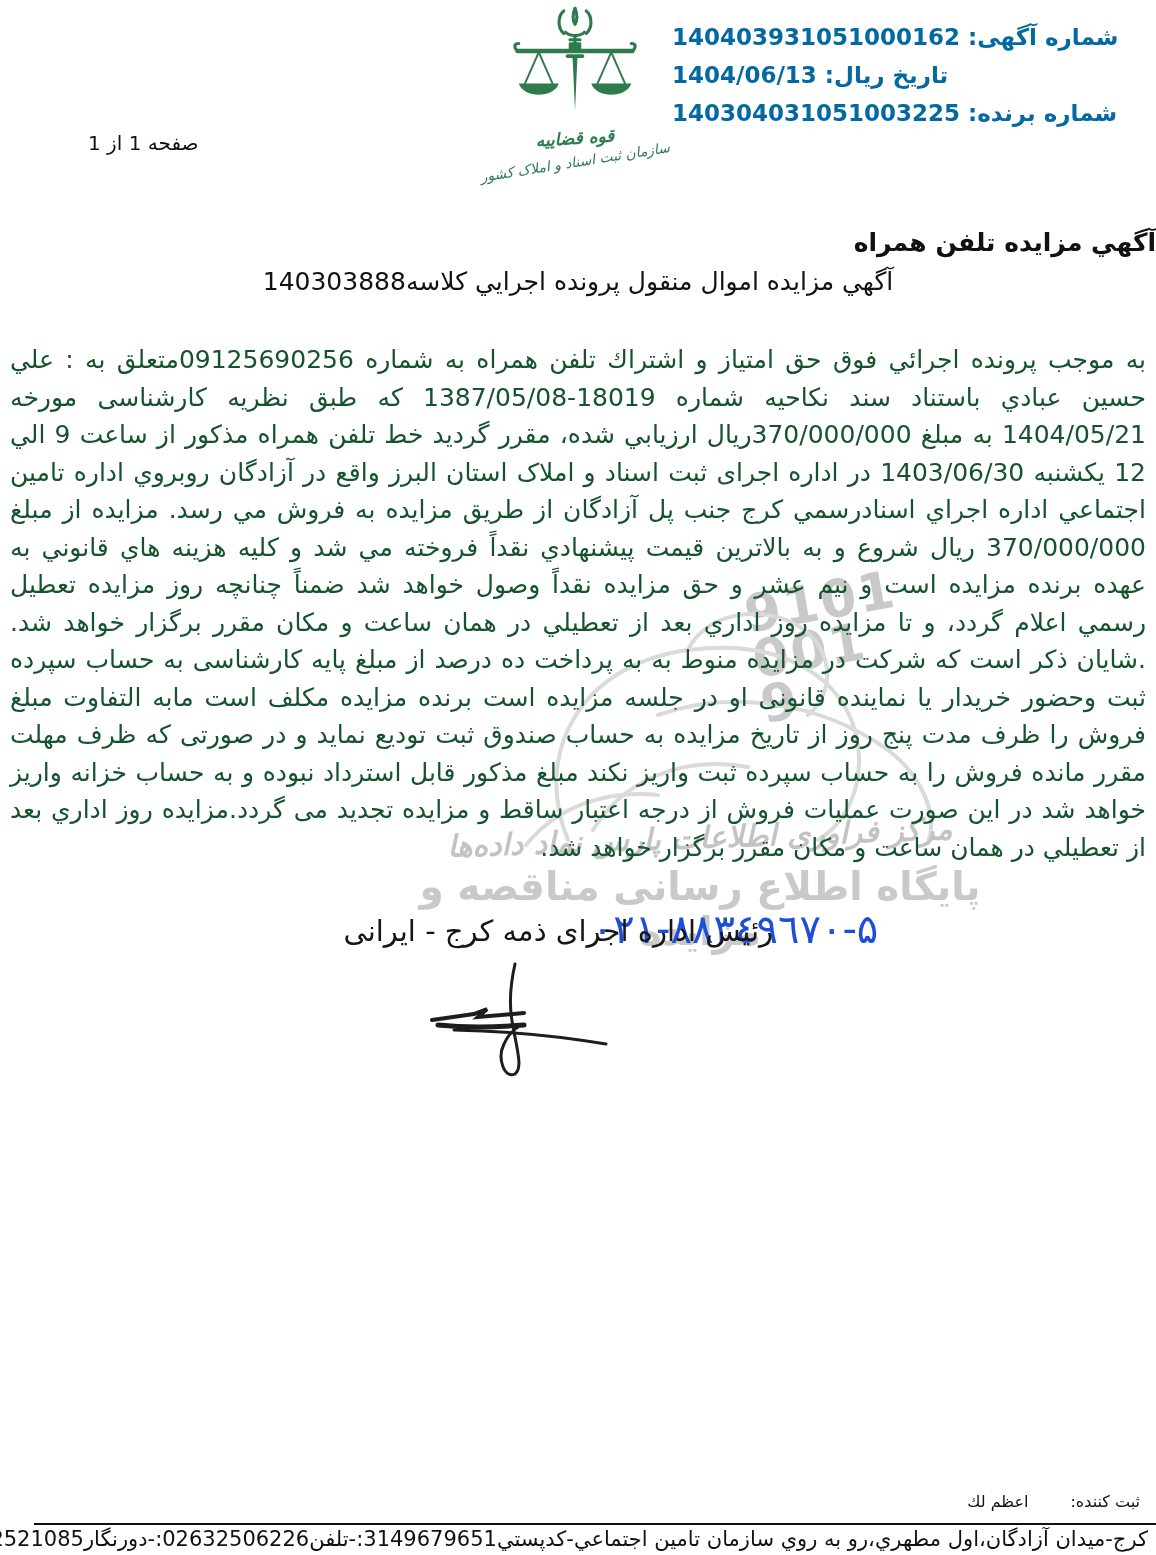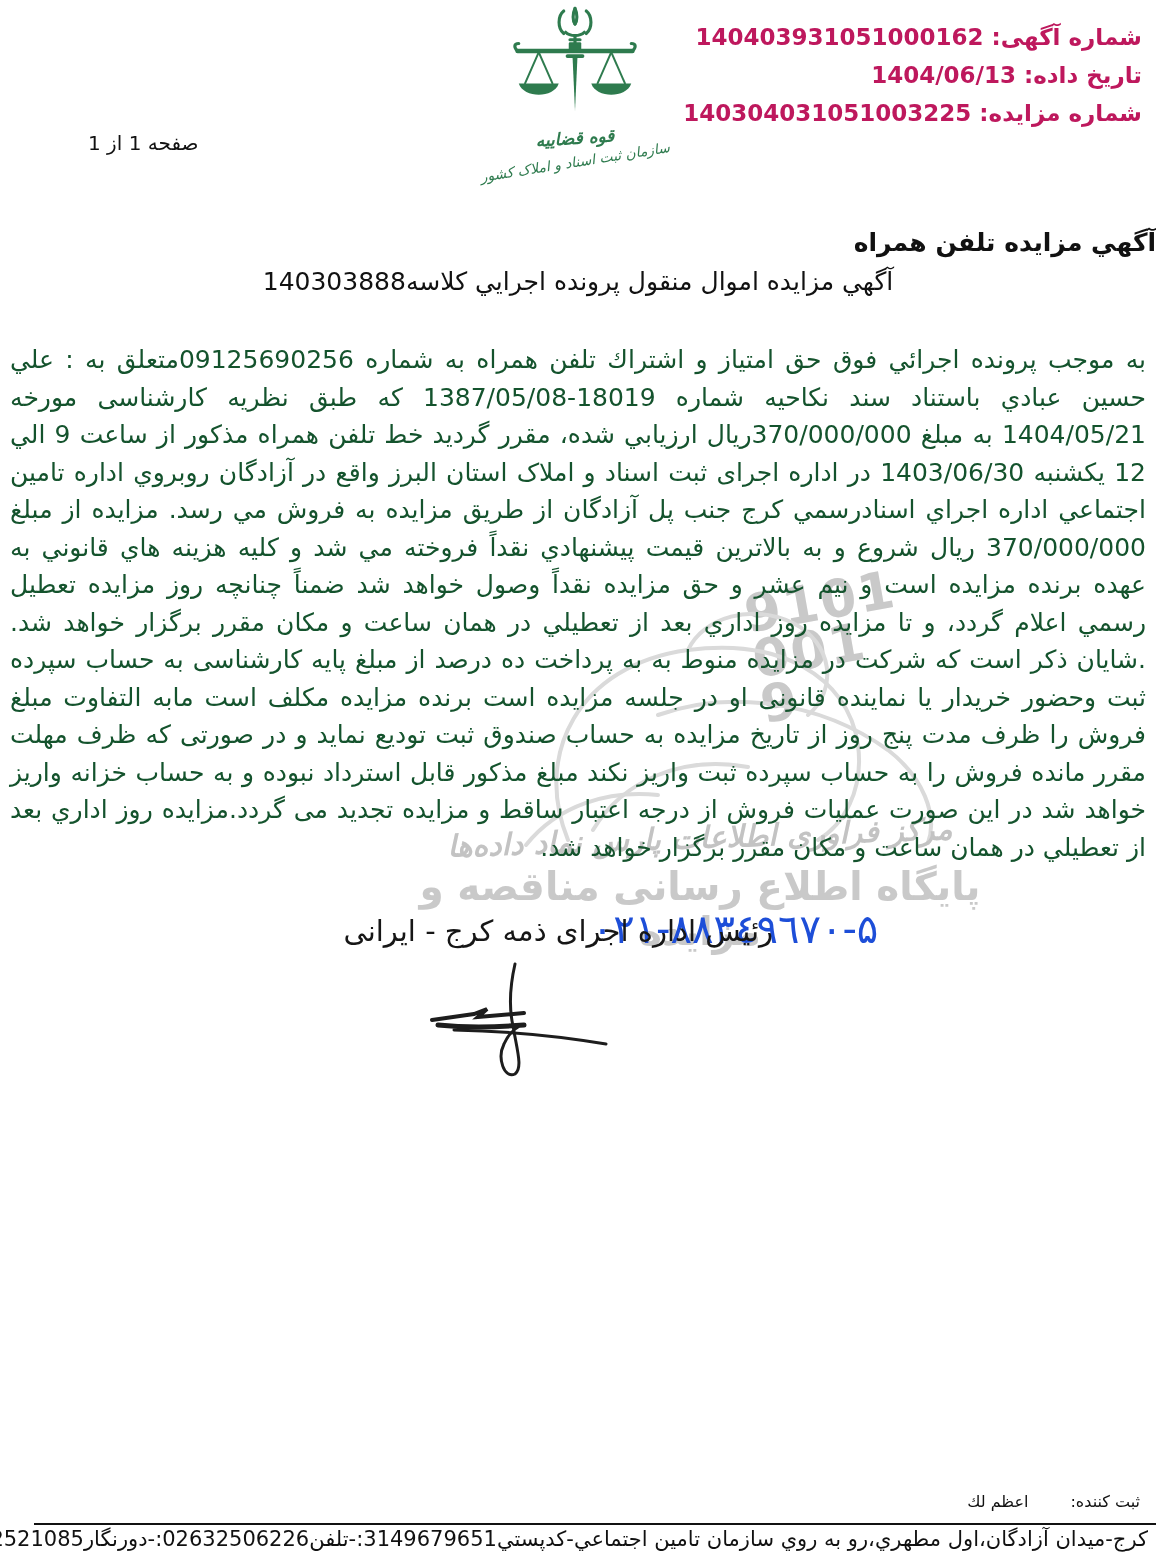--- a/index.html
+++ b/index.html
@@ -17,25 +17,25 @@
     overflow: hidden;
   }
 
   
   .header-meta {
     position: absolute;
     top: 18px;
     right: 14px;
     width: 470px;
     direction: rtl;
-    text-align: right;
+    text-align: left;
     font-size: 23px;
     font-weight: 700;
     line-height: 38px;
-    color: #be185d;
+    color: #0369a1;
   }
   .header-meta .line { white-space: nowrap; }
   .header-meta .val { font-weight: 700; }
 
   .page-number {
     position: absolute;
     top: 131px;
     left: 88px;
     direction: rtl;
     font-size: 20px;
@@ -242,25 +242,25 @@
     <div class="wm-tagline">پایگاه اطلاع رسانی مناقصه و مزایده</div>
     <div class="wm-phone">۰۲۱-۸۸۳٤۹٦۷۰-۵</div>
   </div>
 
   <div class="header-meta">
     <div class="line">
       <span>شماره آگهی:</span>
       <span class="val">140403931051000162</span>
     </div>
     <div class="line">
-      <span>تاریخ داده:</span>
+      <span>تاریخ ريال:</span>
       <span class="val">1404/06/13</span>
     </div>
     <div class="line">
-      <span>شماره مزایده:</span>
+      <span>شماره برنده:</span>
       <span class="val">140304031051003225</span>
     </div>
   </div>
 
   <div class="page-number">صفحه 1 از 1</div>
 
   <div class="logo-wrap" style="color:#2e7b4e;">
     <svg class="logo-svg" width="150" height="128" viewBox="0 0 240 200">
       <g fill="none" stroke="#2e7b4e" stroke-width="5" stroke-linecap="round">
 

